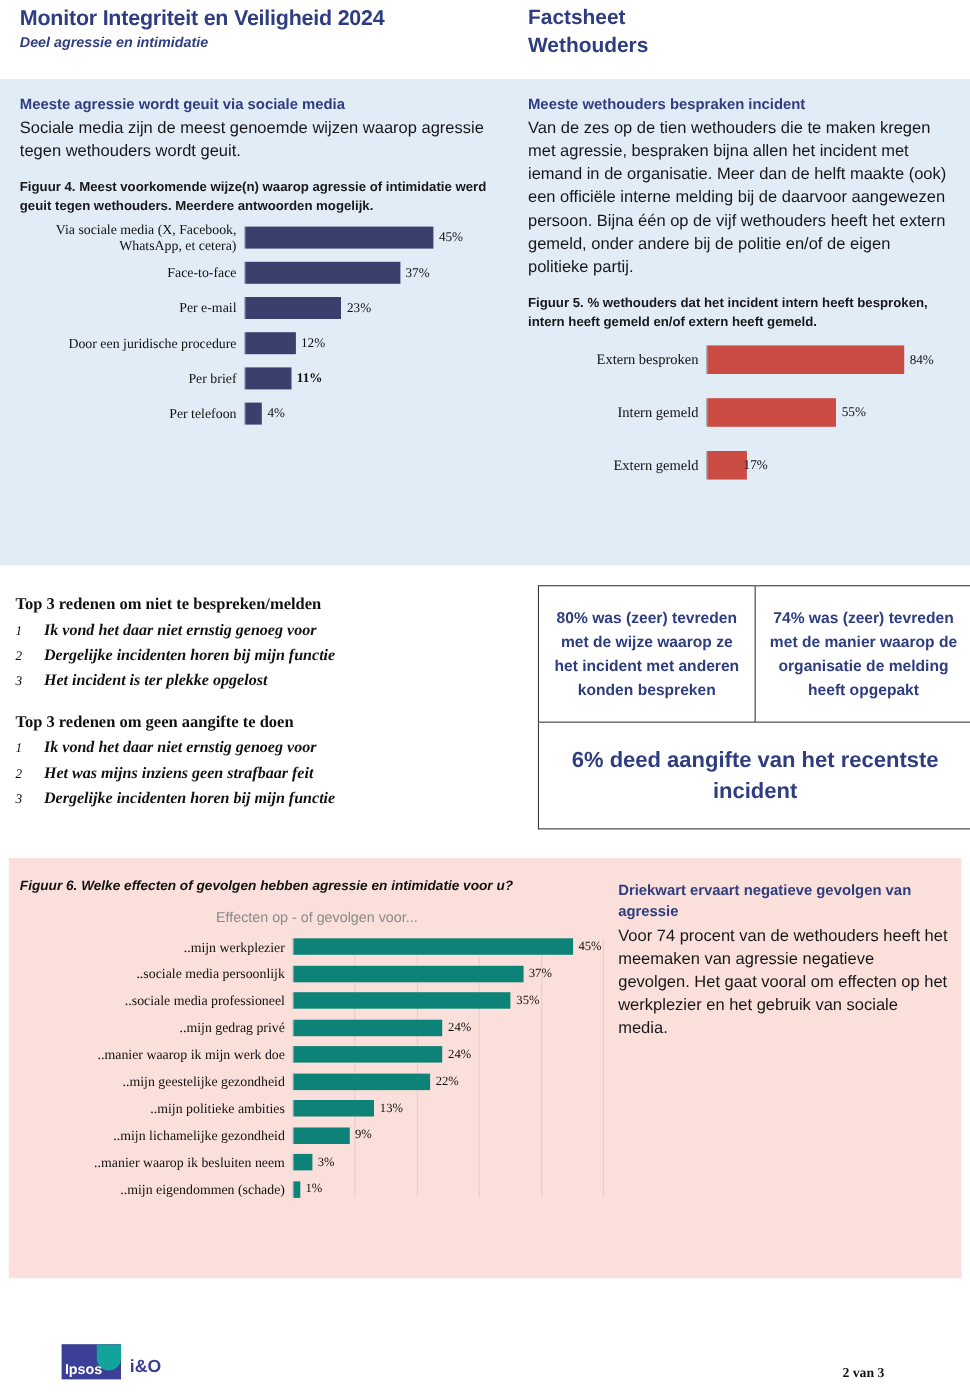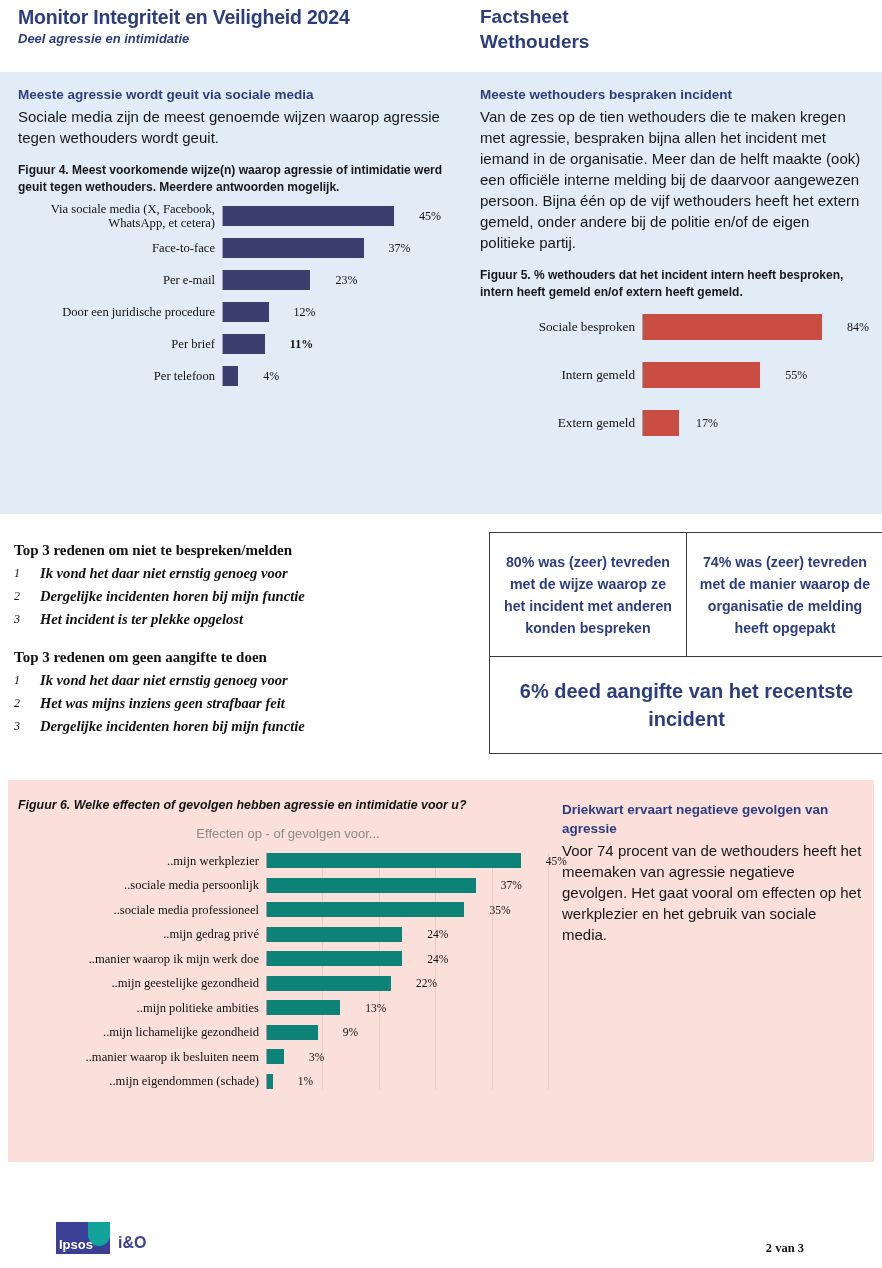--- a/index.html
+++ b/index.html
@@ -60,21 +60,21 @@
     font-family:"Liberation Serif", serif;
     font-size:12.6px; color:#111; line-height:14px;
     flex:0 0 auto;
   }
   .bar-track { position:relative; flex:1 1 auto; height:100%;
                border-left:1px solid #9aa3ae; }
   .bar { height:100%; }
   .bar-val {
     position:absolute; top:50%; transform:translateY(-50%);
     font-family:"Liberation Serif", serif; font-size:12px; color:#111;
-    white-space:nowrap; padding-left:5px;margin-left:20px;
+    white-space:nowrap; padding-left:5px;
   }
 
   
   #chart4 { margin-top:11px; }
   #chart4 .chart-row { height:20px; margin-bottom:12px; }
   #chart4 .bar-label { width:204px; }
   #chart4 .bar { background:#3b3f6e; }
 
   
   #chart5 { margin-top:14px; margin-left:22px; }
@@ -217,21 +217,21 @@
           </div>
         </div>
     </div>
 
     <div class="col-right">
       <div class="sec-head">Meeste wethouders bespraken incident</div>
       <div class="sec-body">Van de zes op de tien wethouders die te maken kregen met agressie, bespraken bijna allen het incident met iemand in de organisatie. Meer dan de helft maakte (ook) een officiële interne melding bij de daarvoor aangewezen persoon. Bijna één op de vijf wethouders heeft het extern gemeld, onder andere bij de politie en/of de eigen politieke partij.</div>
       <div class="fig-cap" style="margin-top:14px;">Figuur 5. % wethouders dat het incident intern heeft besproken, intern heeft gemeld en/of extern heeft gemeld.</div>
       <div class="chart" id="chart5">
           <div class="chart-row">
-            <div class="bar-label">Sociale besproken</div>
+            <div class="bar-label">Extern besproken</div>
             <div class="bar-track">
               <div class="bar" style="width: 178.957px;"></div>
               <div class="bar-val" style="left: 178.957px;">84%</div>
             </div>
           </div>
           <div class="chart-row">
             <div class="bar-label">Intern gemeld</div>
             <div class="bar-track">
               <div class="bar" style="width: 117.174px;"></div>
               <div class="bar-val" style="left: 117.174px;">55%</div>

